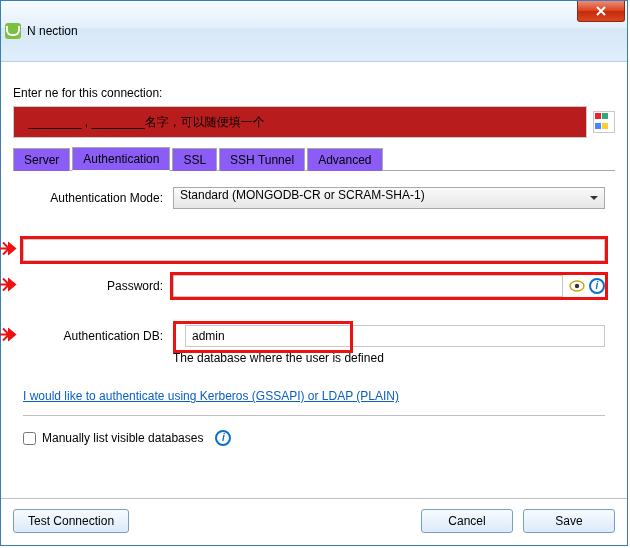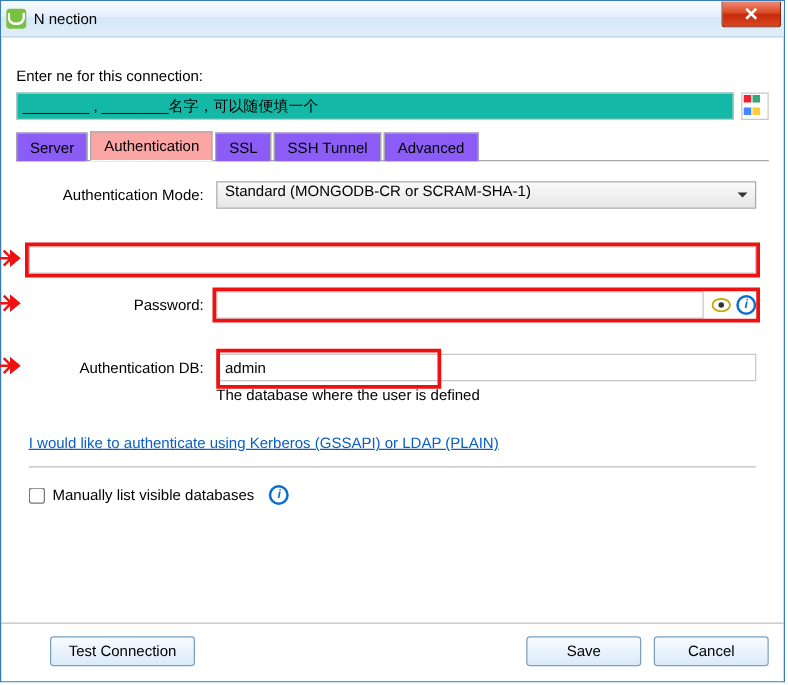--- a/index.html
+++ b/index.html
@@ -1,59 +1,59 @@
 <!DOCTYPE html>
 <html><head>
 <meta charset="utf-8">
 <style>
   html,body{margin:0;padding:0;font-family:"Segoe UI",Tahoma,Arial,sans-serif;font-size:12px;color:#000;}
   .window{width:628px;height:546px;border:1px solid #3a7db3;background:#fff;position:relative;box-sizing:border-box;display:flex;flex-direction:column;}
-  .titlebar{height:28px;background:linear-gradient(to bottom,#f7fbff 0%,#e4effb 45%,#d6e7f7 46%,#e0eefb 100%);border-bottom:1px solid #b8cfe5;display:flex;align-items:center;padding:0 4px;position:relative;}
+  .titlebar{height:28px;background:linear-gradient(to bottom,#f7fbff 0%,#e4effb 45%,#d6e7f7 46%,#e0eefb 100%);border-bottom:1px solid #b8cfe5;display:flex;align-items:center;padding:16px 4px;position:relative;}
   .titlebar .app-icon{width:16px;height:16px;background:#7ac142;border-radius:3px;margin-right:6px;display:inline-flex;align-items:center;justify-content:center;}
   .titlebar .app-icon::after{content:"";width:10px;height:8px;border:2px solid #fff;border-top:none;border-radius:0 0 6px 6px;}
   .titlebar .title{font-size:12px;color:#000;}
   .close-btn{position:absolute;right:2px;top:0;width:46px;height:20px;background:linear-gradient(to bottom,#ee8c7a 0%,#d9451d 48%,#c62b0c 52%,#d9451d 100%);border:1px solid #8b2a12;border-top:none;border-radius:0 0 3px 3px;color:#fff;display:flex;align-items:center;justify-content:center;}
   .close-btn svg{width:10px;height:10px;}
   .client{flex:1;display:flex;flex-direction:column;padding:12px 12px 4px 12px;margin-top:12px;}
   .prompt{margin-bottom:6px;}
   .name-row{display:flex;align-items:center;gap:6px;margin-bottom:8px;}
-  .name-input{flex:1;height:22px;border:1px solid #c8c8c8;background:#14b8a6;padding:0 4px;font-size:12px;box-sizing:border-box;}
+  .name-input{flex:1;height:32px;border:1px solid #c8c8c8;background:#b91c1c;padding:0 14px;font-size:12px;box-sizing:border-box;}
   .name-icon{width:18px;height:18px;background:#fff;border:1px solid #c8c8c8;display:flex;flex-wrap:wrap;padding:1px;gap:1px;}
   .name-icon span{width:6px;height:6px;}
   .name-icon span:nth-child(1){background:#e23;}
   .name-icon span:nth-child(2){background:#3a7;}
   .name-icon span:nth-child(3){background:#48f;}
   .name-icon span:nth-child(4){background:#fc3;}
   .tabs{display:flex;align-items:flex-end;height:24px;border-bottom:1px solid #a9a9a9;}
   .tab{padding:4px 10px;border:1px solid #a9a9a9;border-bottom:none;background:#8b5cf6;margin-right:2px;font-size:12px;position:relative;top:1px;cursor:default;}
-  .tab.active{background:#fca5a5;border-bottom:1px solid #fff;}
+  .tab.active{background:#8b5cf6;border-bottom:1px solid #fff;}
   .tab-panel{flex:1;padding:16px 10px 6px 10px;}
   .form-row{display:flex;align-items:center;margin-bottom:14px;position:relative;}
   .form-label{width:140px;text-align:right;padding-right:10px;}
   .mode-select{flex:1;height:22px;border:1px solid #a9a9a9;background:linear-gradient(to bottom,#fafafa,#e6e6e6);padding:0 18px 0 6px;font-size:12px;position:relative;box-sizing:border-box;display:flex;}
   .mode-select::after{content:"";position:absolute;right:6px;top:50%;margin-top:-2px;border:4px solid transparent;border-top-color:#333;}
   .fld-wrap{flex:1;position:relative;display:flex;align-items:center;}
   .txt{flex:1;height:22px;border:1px solid #c8c8c8;background:#fff;padding:0 6px;font-size:12px;box-sizing:border-box;}
   .red-box{outline:3px solid #e11;}
   .arrow{position:absolute;left:-36px;top:50%;transform:translateY(-50%);}
   .arrow svg{width:30px;height:14px;}
   .icons-right{display:flex;align-items:center;gap:4px;margin-left:6px;}
   .eye,.info{width:16px;height:16px;display:inline-flex;align-items:center;justify-content:center;}
   .eye svg{width:16px;height:12px;}
   .info{border:2px solid #0a6fcf;color:#0a6fcf;border-radius:50%;font-size:10px;font-style:italic;font-weight:bold;line-height:12px;box-sizing:border-box;}
   .hint{margin-left:150px;margin-top:-10px;margin-bottom:24px;font-size:12px;color:#000;}
   .link-row{border-bottom:1px solid #bfbfbf;padding-bottom:12px;margin-bottom:14px;}
   .link{color:#0a5fc4;font-size:12px;}
   .check-row{display:flex;align-items:center;gap:6px;}
   .check-row input{margin:0;}
   .footer{border-top:1px solid #bfbfbf;padding:10px 12px 12px 12px;display:flex;align-items:center;}
-  .btn{height:24px;min-width:92px;border:1px solid #7a9fbf;background:linear-gradient(to bottom,#f7fbff,#dbeaf9);border-radius:3px;font-size:12px;padding:0 14px;box-sizing:border-box;display:inline-flex;align-items:center;justify-content:center;cursor:default;margin-left:27px;}
+  .btn{height:24px;min-width:92px;border:1px solid #7a9fbf;background:linear-gradient(to bottom,#f7fbff,#dbeaf9);border-radius:3px;font-size:12px;padding:0 14px;box-sizing:border-box;display:inline-flex;align-items:center;justify-content:center;cursor:default;}
   .footer .spacer{flex:1;}
   .footer .btn+.btn{margin-left:10px;}
-  .db-wrap{flex:1;display:flex;align-items:center;}
+  .db-wrap{flex:1;display:flex;align-items:center;padding-left:12px;}
   .db-wrap .txt{flex:1;}
   .db-outline{position:absolute;left:150px;width:174px;height:26px;border:3px solid #e11;top:-4px;pointer-events:none;}
   .authdb-row{position:relative;}
 </style>
 </head>
 <body>
 
 <div class="window">
 
   <div class="titlebar">
@@ -156,17 +156,17 @@
         <span>Manually list visible databases</span>
         <span class="info" style="margin-left:6px">i</span>
       </div>
 
     </div>
   </div>
 
   <div class="footer">
     <div class="btn">Test Connection</div>
     <div class="spacer"></div>
+    <div class="btn">Cancel</div>
     <div class="btn">Save</div>
-    <div class="btn">Cancel</div>
   </div>
 
 </div>
 
 </body></html>

